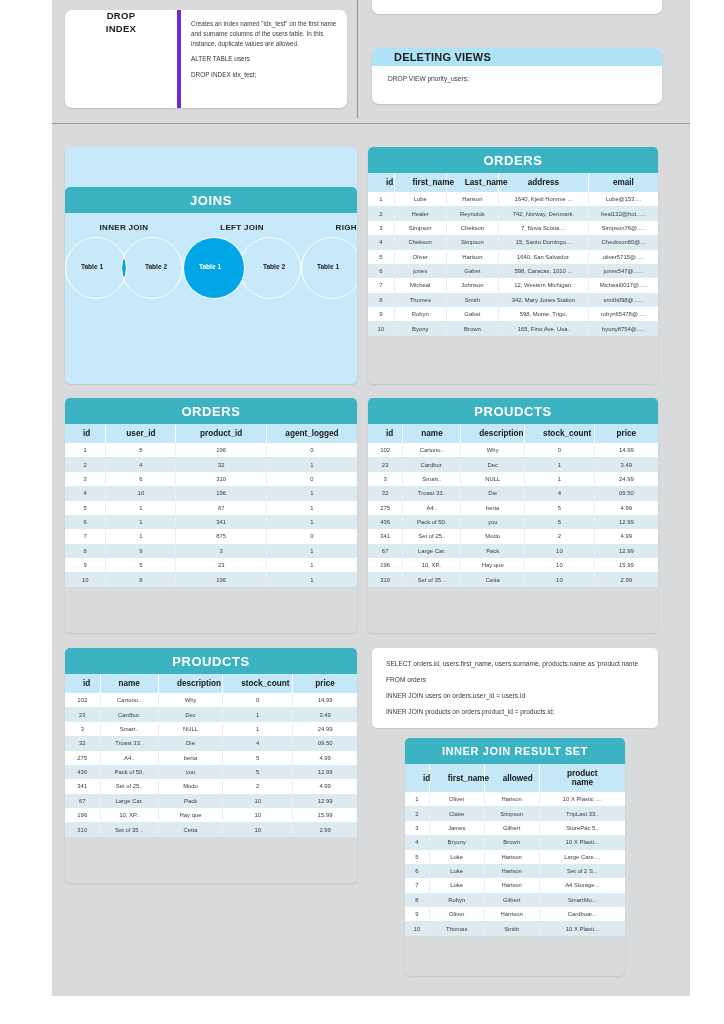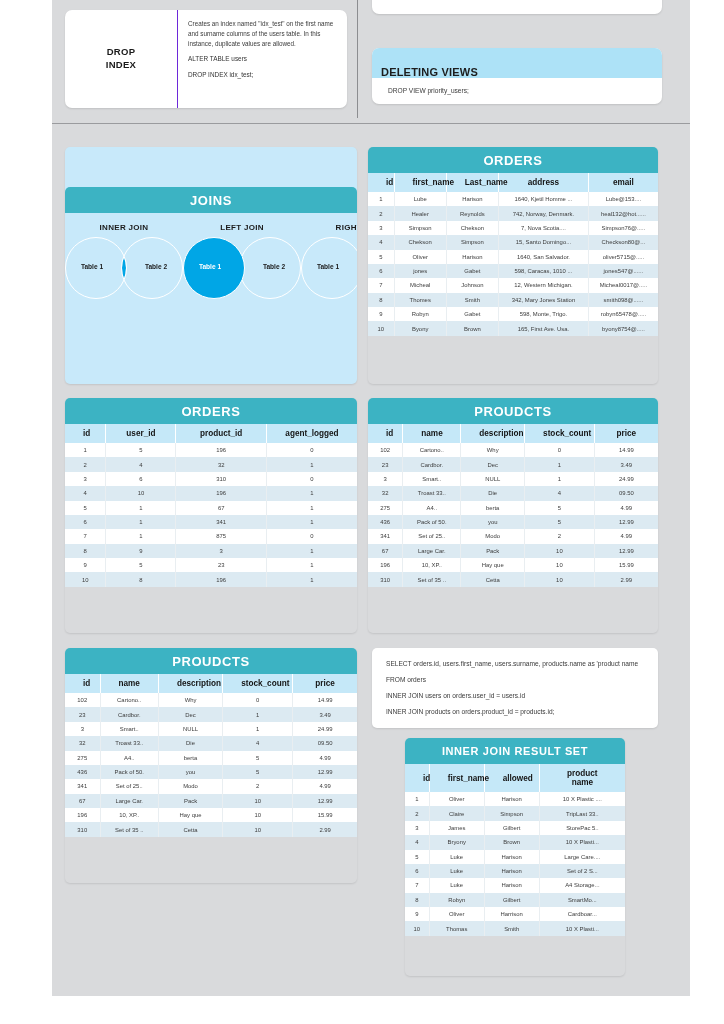--- a/index.html
+++ b/index.html
@@ -7,29 +7,29 @@
   .page{position:relative;width:724px;height:1024px;background:#ffffff;}
   .sheet{position:absolute;left:52px;top:0;width:638px;height:996px;background:#d9dadc;}
 
   
   .topstrip{position:absolute;left:52px;top:0;width:638px;height:128px;}
   .vdiv{position:absolute;left:305px;top:0;width:1px;height:118px;background:#8c8d90;}
   .hdiv{position:absolute;left:0;top:123px;width:638px;height:1px;background:#9a9b9e;}
 
   .card{position:absolute;background:#ffffff;border-radius:7px;box-shadow:0 1px 2px rgba(0,0,0,.12);}
   .dropcard{left:13px;top:10px;width:282px;height:98px;display:flex;}
-  .dc-left{width:112px;display:flex;align-items:center;justify-content:center;border-right:1px solid #6d28d9;}
+  .dc-left{width:112px;display:flex;align-items:flex-start;justify-content:center;border-right:4px solid #6d28d9;}
   .dc-title{font-size:9.5px;font-weight:bold;color:#1a1a1a;text-align:center;line-height:1.35;letter-spacing:.3px;}
   .dc-right{flex:1;padding:9px 10px 6px 10px;}
   .dc-desc{font-size:6.3px;color:#3a3a3a;line-height:1.55;}
   .dc-code{font-size:6.4px;color:#333;margin-top:6px;line-height:1.5;}
 
   .topcard-partial{left:320px;top:-36px;width:290px;height:50px;}
   .delcard{left:320px;top:48px;width:290px;height:56px;overflow:hidden;}
-  .del-head{background:#ade2f7;height:30px;display:flex;align-items:flex-end;padding-left:9px;}
+  .del-head{background:#ade2f7;height:18px;display:flex;align-items:center;padding-left:22px;}
   .del-head-t{font-size:11px;font-weight:bold;color:#1d1d1d;letter-spacing:.2px;}
   .del-body{padding:9px 0 0 16px;font-size:6.6px;color:#3a3a3a;}
 
   
   .panel{position:absolute;border-radius:5px;overflow:hidden;box-shadow:0 1px 2px rgba(0,0,0,.10);}
   .phead{background:#3cb3c3;height:26px;display:flex;align-items:center;justify-content:center;}
   .phead span{color:#fff;font-size:13px;font-weight:bold;letter-spacing:.6px;}
 
   
   .joins{left:65px;top:147px;width:292px;height:237px;background:#c8e9fa;}

